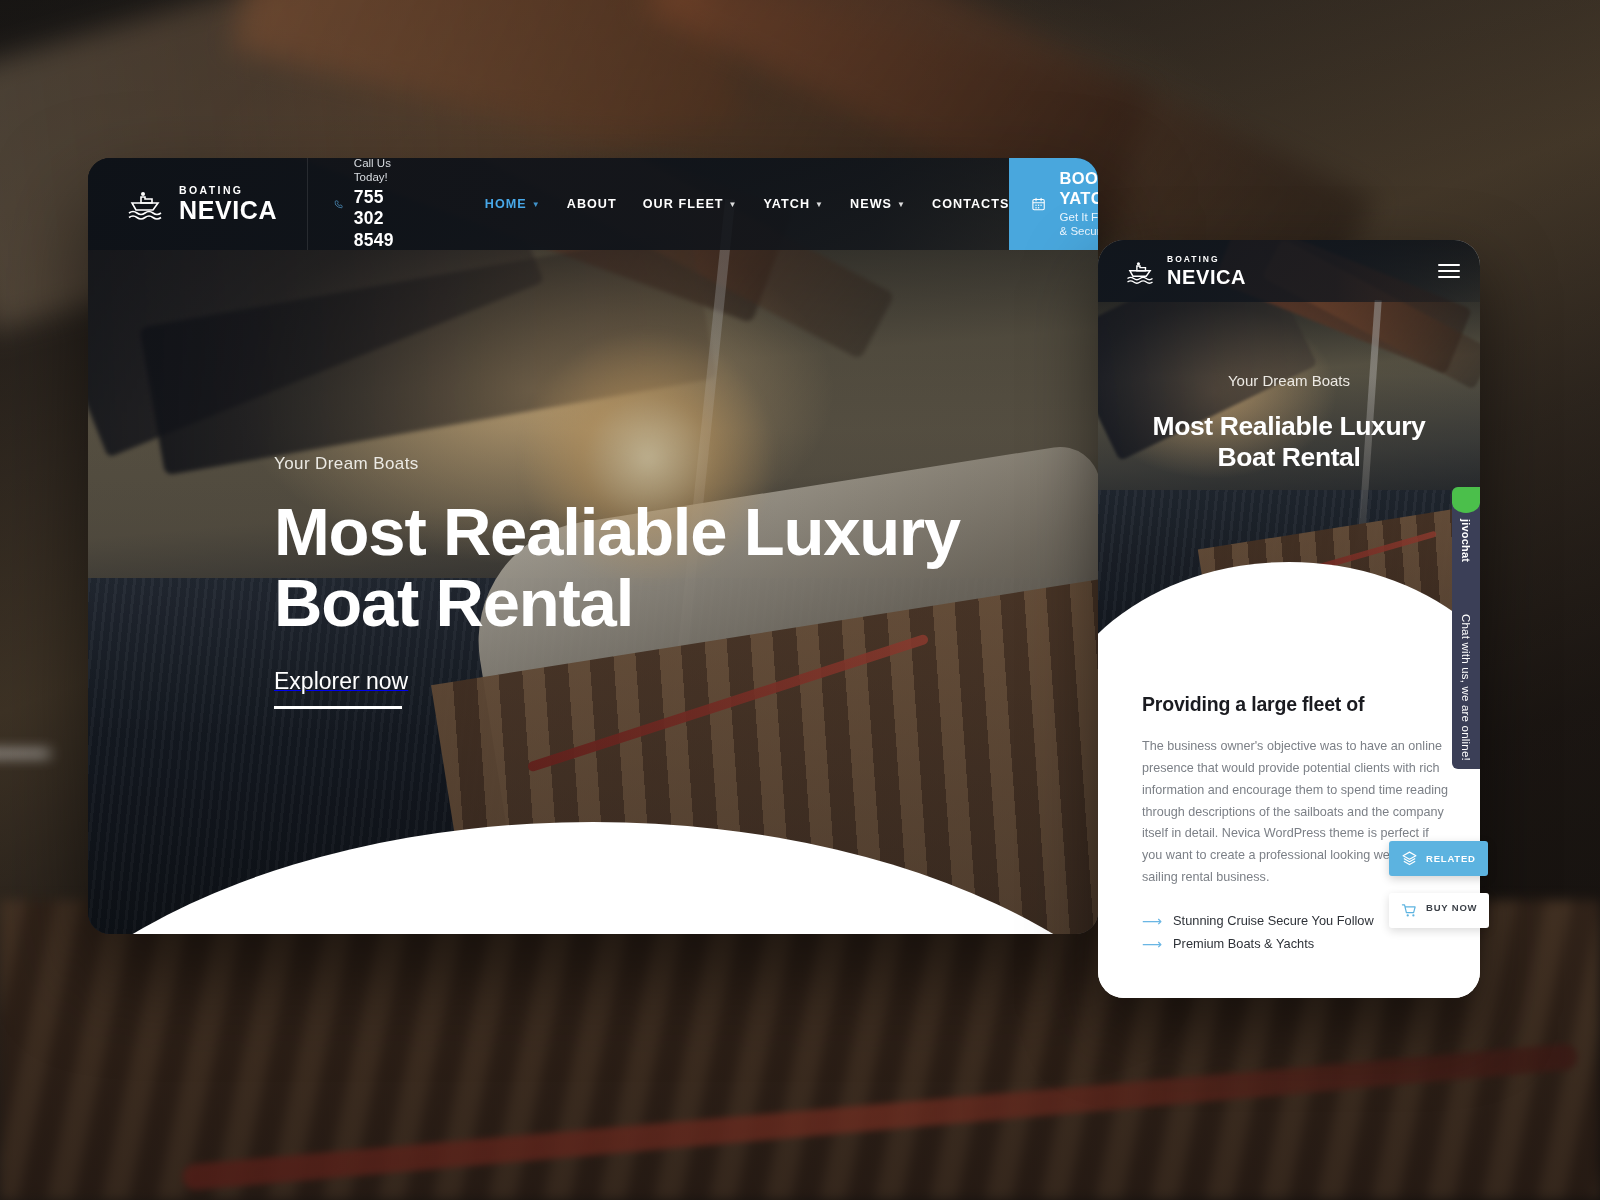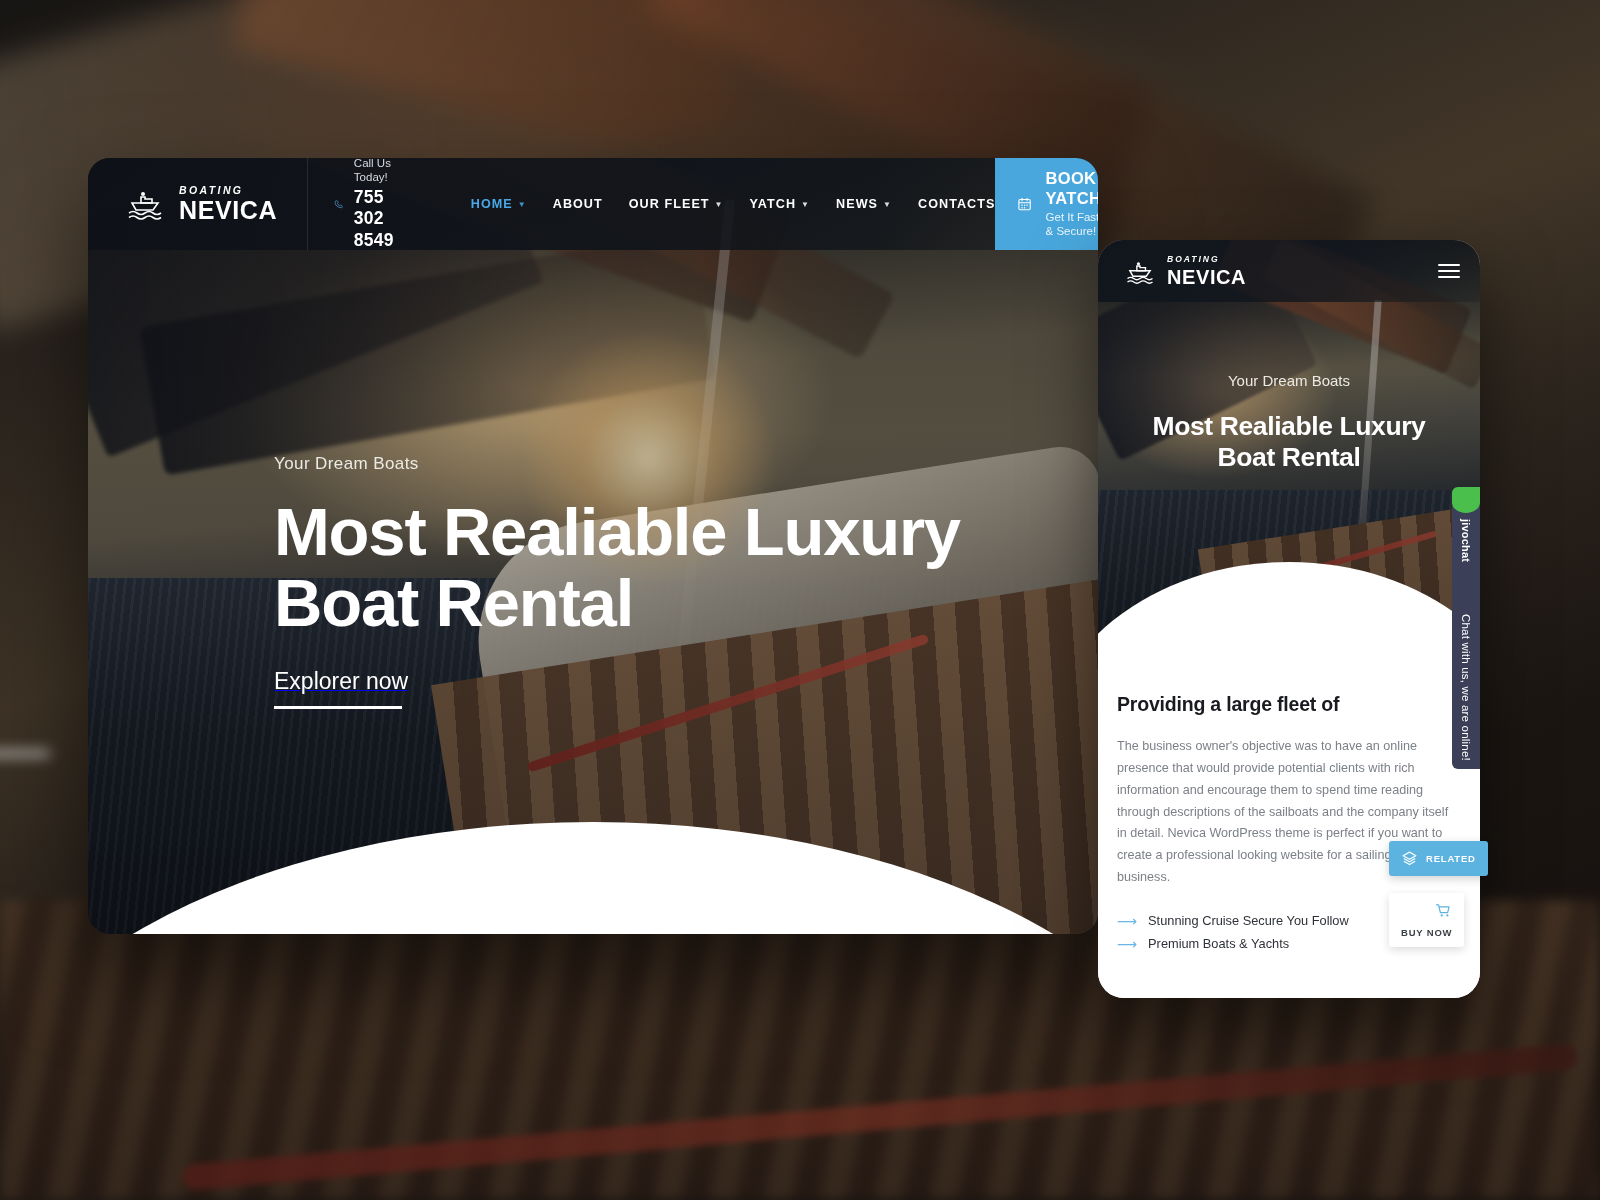--- a/index.html
+++ b/index.html
@@ -132,39 +132,39 @@
     display: flex; align-items: stretch;
     background: linear-gradient(90deg, rgba(14,18,24,.97) 0%, rgba(16,20,26,.93) 55%, rgba(16,20,26,.80) 78%, rgba(16,20,26,.55) 90%);
     z-index: 5;
   }
   .d-logo {
     display: flex; align-items: center; gap: 11px;
     padding: 0 30px 0 34px;
   }
   .logo-mark { width: 46px; height: 32px; flex: none; }
   .logo-txt { line-height: 1; }
-  .logo-top { font-size: 10.5px; letter-spacing: 2.4px; font-weight: 700; color: #fff; font-style: italic; }
+  .logo-top { font-size: 10.5px; letter-spacing: 2.4px; font-weight: 700; color: #fff; }
   .logo-main { font-size: 25px; font-weight: 700; letter-spacing: .6px; color: #fff; margin-top: 3px; }
 
   .d-phone {
     display: flex; align-items: center; gap: 10px;
     padding: 0 26px;
     border-left: 1px solid rgba(255,255,255,.10);
   }
   .phone-txt { line-height: 1.25; }
   .phone-label { font-size: 11.5px; color: #d7dbe0; }
   .phone-num { font-size: 17.5px; font-weight: 700; color: #fff; letter-spacing: .2px; margin-top: 2px; }
 
   .d-nav { display: flex; align-items: center; gap: 26px; margin-left: 40px; }
   .nav-item {
     display: flex; align-items: center; gap: 5px;
     font-size: 12.6px; font-weight: 700; letter-spacing: 1.05px;
     color: #ffffff; white-space: nowrap; cursor: pointer;
   }
-  .nav-item.active { color: #48a8e8; }
+  .nav-item.active { color: #48a8e8; margin-left: 14px; }
   .caret { font-size: 8px; opacity: .85; }
 
   .d-book {
     margin-left: auto; width: 222px;
     background: #49a7dd;
     display: flex; align-items: center; gap: 13px;
     padding-left: 22px;
   }
   .book-txt { line-height: 1.2; }
   .book-title { font-size: 16.5px; font-weight: 700; color: #fff; letter-spacing: .3px; }
@@ -243,21 +243,21 @@
 
   .m-hero { position: absolute; left: 0; right: 0; top: 132px; text-align: center; z-index: 4; padding: 0 26px; }
   .m-kicker { font-size: 15px; color: #ece9e3; }
   .m-title { margin-top: 22px; font-size: 26.5px; font-weight: 700; color: #fff; line-height: 1.18; letter-spacing: -.4px; }
 
   .m-curve {
     position: absolute; left: -58px; right: -58px; top: 322px; height: 200px;
     background: #fff; border-radius: 50% 50% 0 0 / 100% 100% 0 0; z-index: 5;
   }
 
-  .m-body { position: absolute; left: 0; right: 0; top: 432px; bottom: 0; background: #fff; z-index: 6; padding: 18px 28px 0 19px; }
+  .m-body { position: absolute; left: 0; right: 0; top: 432px; bottom: 0; background: #fff; z-index: 6; padding: 18px 28px 0 44px; }
   .m-h2 { font-size: 19.5px; font-weight: 700; color: #1a1b20; line-height: 1.48; letter-spacing: -.2px; }
   .m-p { margin-top: 17px; font-size: 12.6px; line-height: 1.74; color: #7c8087; }
   .m-list { margin-top: 20px; list-style: none; }
   .m-list li { display: flex; align-items: center; gap: 11px; font-size: 12.8px; color: #2e3238; padding: 4px 0; }
   .m-arrow { color: #6ab6e4; font-size: 14px; line-height: 1; }
 
   
   .jivo {
     position: absolute; left: 1452px; top: 487px;
     width: 28px; height: 282px;
@@ -284,25 +284,25 @@
   .chip-related {
     position: absolute; left: 1389px; top: 841px;
     display: flex; align-items: center; gap: 8px;
     background: #5cb3e0; color: #fff;
     padding: 9px 12px; border-radius: 3px;
     font-size: 9.5px; font-weight: 700; letter-spacing: .8px;
     z-index: 10; box-shadow: 0 3px 10px rgba(0,0,0,.18);
   }
   .chip-buy {
     position: absolute; left: 1389px; top: 893px;
-    display: flex; align-items: flex-end; gap: 8px;
+    display: flex; align-items: flex-start; gap: 8px;
     background: #fff; color: #3c4148;
     padding: 9px 12px; border-radius: 3px;
     font-size: 9.5px; font-weight: 700; letter-spacing: .8px;
-    z-index: 10; box-shadow: 0 3px 10px rgba(0,0,0,.14); flex-direction: column;
+    z-index: 10; box-shadow: 0 3px 10px rgba(0,0,0,.14);
   }
 </style>
 </head>
 <body>
 
 <div class="bg-scene">
   <div class="bg-sail s1"></div>
   <div class="bg-sail s2"></div>
   <div class="bg-sail s3"></div>
   <div class="bg-deck"></div>

